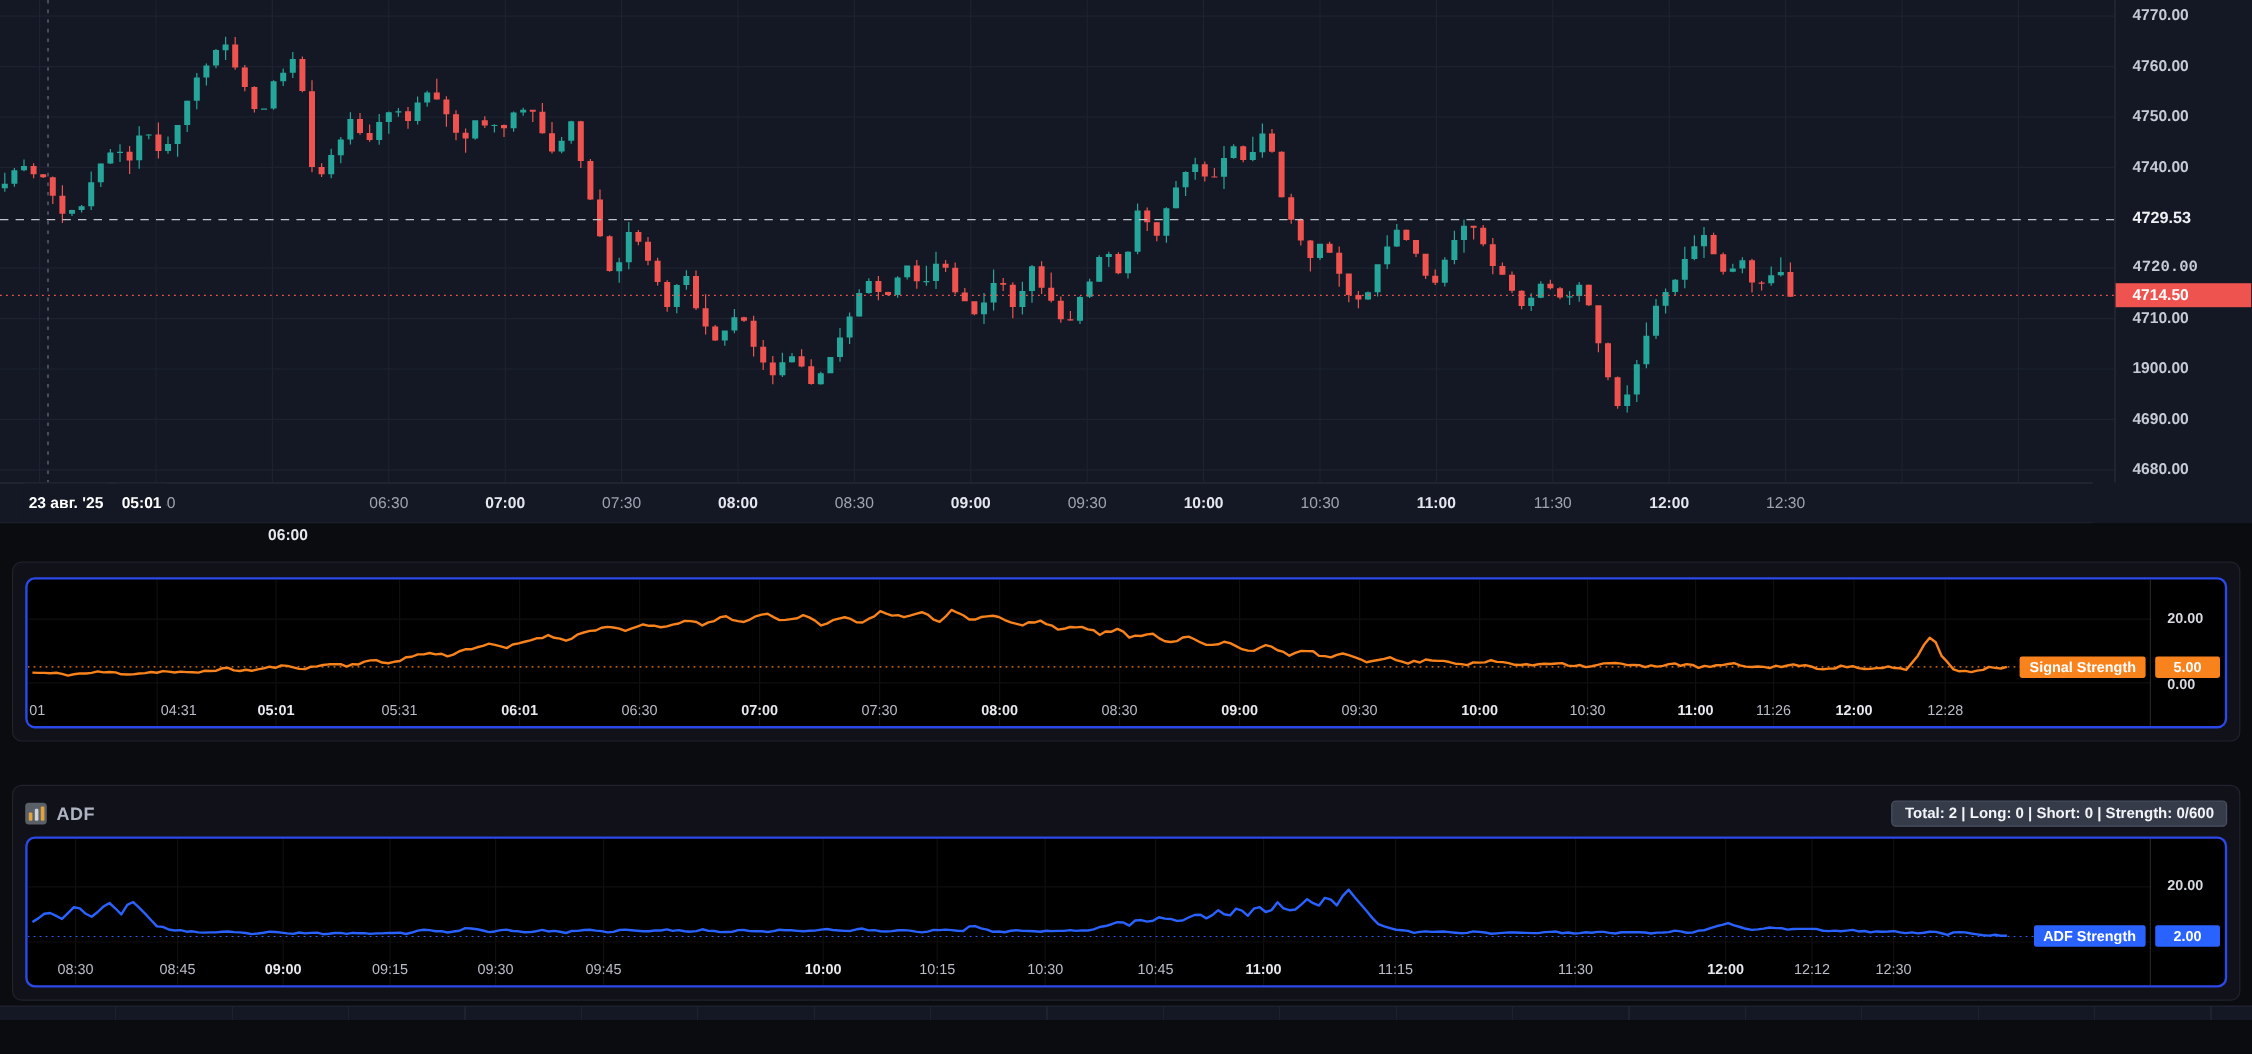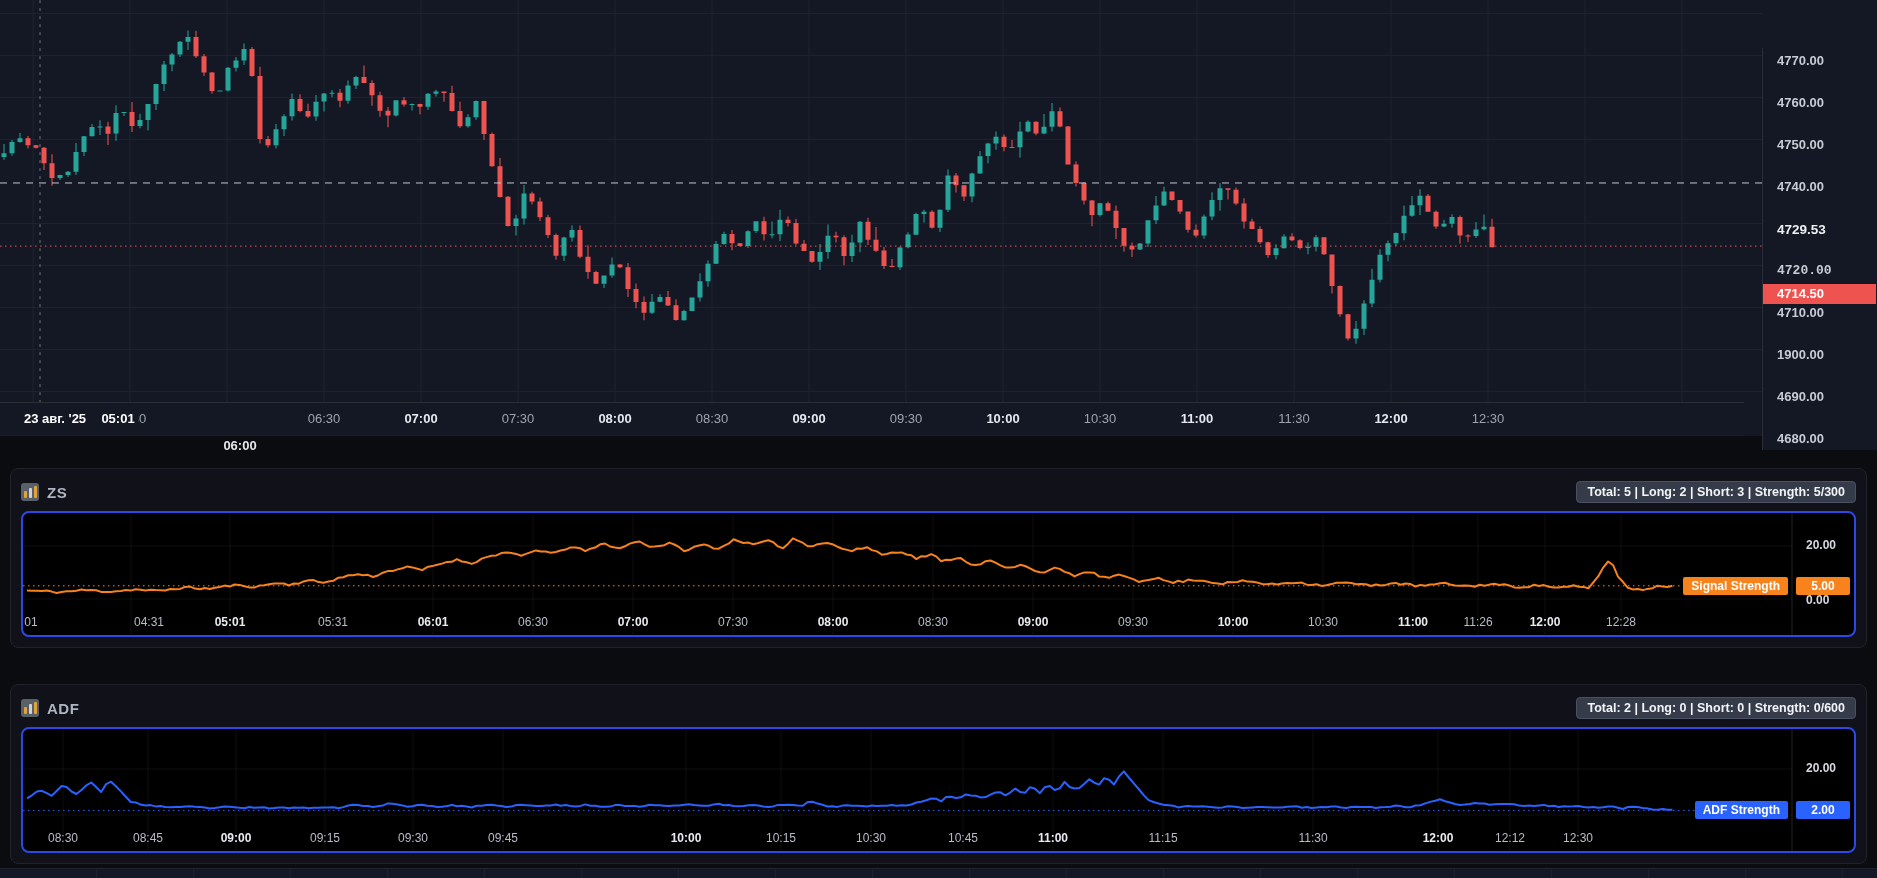--- a/index.html
+++ b/index.html
@@ -4,21 +4,21 @@
 <style>
   * { margin:0; padding:0; box-sizing:border-box; }
   html,body { width:1877px; height:878px; background:#0a0c10; overflow:hidden;
               font-family:"Liberation Sans", sans-serif; }
 
   
   #main-section { position:relative; width:1877px; height:436px; background:#141824; }
   #main-plot { position:absolute; left:0; top:0; width:1762px; height:402px; }
   #main-plot svg { display:block; }
   #price-axis { position:absolute; left:1762px; top:0; width:115px; height:402px;
-                border-left:1px solid #2a2e39; background:#141824;margin-top:48px; }
+                border-left:1px solid #2a2e39; background:#141824; }
   .price-label { position:absolute; left:14px; font-size:13px; font-weight:600; color:#c7cbd5; white-space:nowrap; }
   .price-label.special { color:#eef0f4; font-weight:700; font-size:13.5px; }
   .price-chip { position:absolute; left:0; right:1px; height:20px; line-height:20px;
                 padding-left:14px; font-size:13px; font-weight:700; color:#fff; }
   #time-axis { position:absolute; left:0; top:402px; width:1744px; height:34px;
                background:#141824; border-top:1px solid #2a2e39; border-bottom:1px solid #1b1f2b; }
   .tlabel { position:absolute; top:0; height:32px; line-height:32px; transform:translateX(-50%);
             font-size:13px; color:#9da3b0; white-space:nowrap; }
   .tlabel.hr { color:#e4e7ee; font-weight:700; }
   .tlabel.marker { color:#ffffff; font-weight:700; background:#141824; padding:0 4px; z-index:3; }
@@ -96,29 +96,20 @@
       <span class="tlabel hr" style="left: 1003px;">10:00</span>
       <span class="tlabel" style="left: 1100px;">10:30</span>
       <span class="tlabel hr" style="left: 1197px;">11:00</span>
       <span class="tlabel" style="left: 1294px;">11:30</span>
       <span class="tlabel hr" style="left: 1391px;">12:00</span>
       <span class="tlabel" style="left: 1488px;">12:30</span>
     </div>
 </div>
 
 <section class="panel" id="zs-panel">
-  <div class="panel-header">
-    <span class="chart-icon">
-        <i class="b1"></i>
-        <i class="b2"></i>
-        <i class="b3"></i>
-      </span>
-    <span class="panel-title">ZS</span>
-    <span class="stats-badge">Total: 5 | Long: 2 | Short: 3 | Strength: 5/300</span>
-  </div>
   <div class="chartbox" id="box-zs">
       <svg width="1831" height="122">
         <path d="M108,0V122M207,0V122M310,0V122M410,0V122M510,0V122M610,0V122M710,0V122M810,0V122M910,0V122M1010,0V122M1110,0V122M1210,0V122M1300,0V122M1390,0V122M1455,0V122M1522,0V122M1598,0V122M0,33.0H1769M0,86H1769" stroke="rgba(255,255,255,0.06)" stroke-width="1" fill="none"></path>
         <path d="M1769,0V122" stroke="rgba(255,255,255,0.14)" stroke-width="1" fill="none"></path>
         <path d="M0,72.8H1765" stroke="#f8821c" stroke-width="1" stroke-dasharray="1.5,3.5" fill="none"></path>
         <path d="M4.0,77.5L8.9,77.7L13.9,77.7L18.8,78.0L23.8,77.6L28.7,78.6L33.6,80.0L38.6,78.9L43.5,78.3L48.5,78.2L53.4,77.7L58.4,76.5L63.3,77.3L68.2,77.0L73.2,77.3L78.1,78.9L83.1,79.1L88.0,79.0L92.9,78.3L97.9,77.9L102.8,77.0L107.8,77.6L112.7,76.3L117.6,76.7L122.6,77.4L127.5,76.7L132.5,77.1L137.4,77.2L142.3,77.5L147.3,76.0L152.2,76.2L157.2,75.9L162.1,73.9L167.1,73.6L172.0,75.6L176.9,76.2L181.9,75.1L186.8,76.0L191.8,74.8L196.7,74.0L201.6,72.6L206.6,73.6L211.5,71.5L216.5,71.9L221.4,73.2L226.3,74.4L231.3,74.6L236.2,72.6L241.2,72.3L246.1,71.2L251.1,70.6L256.0,70.6L260.9,70.5L265.9,72.5L270.8,70.5L275.8,70.7L280.7,68.4L285.6,67.3L290.6,67.1L295.5,69.1L300.5,69.7L305.4,68.5L310.3,67.8L315.3,64.7L320.2,64.3L325.2,62.3L330.1,62.3L335.0,61.2L340.0,62.3L344.9,61.8L349.9,64.0L354.8,62.5L359.8,59.7L364.7,58.1L369.6,58.1L374.6,56.4L379.5,55.2L384.5,53.4L389.4,54.4L394.3,55.7L399.3,57.1L404.2,54.1L409.2,53.1L414.1,51.8L419.0,50.6L424.0,48.9L428.9,48.8L433.9,46.2L438.8,48.5L443.7,49.2L448.7,50.9L453.6,49.1L458.6,45.6L463.5,44.1L468.5,42.7L473.4,42.4L478.3,40.1L483.3,39.4L488.2,39.9L493.2,40.9L498.1,42.8L503.0,40.9L508.0,39.1L512.9,37.4L517.9,38.5L522.8,38.5L527.7,39.7L532.7,39.0L537.6,37.5L542.6,36.6L547.5,34.4L552.5,34.6L557.4,35.3L562.3,38.2L567.3,35.7L572.2,34.6L577.2,31.3L582.1,30.5L587.0,33.5L592.0,34.6L596.9,35.3L601.9,33.3L606.8,30.6L611.7,29.2L616.7,28.5L621.6,31.3L626.6,33.8L631.5,33.6L636.4,32.9L641.4,32.2L646.3,29.6L651.3,31.5L656.2,34.2L661.2,38.2L666.1,36.7L671.0,33.8L676.0,32.5L680.9,31.4L685.9,32.8L690.8,35.6L695.7,35.7L700.7,32.8L705.6,30.7L710.6,26.3L715.5,28.3L720.4,30.0L725.4,29.6L730.3,31.3L735.3,30.0L740.2,28.5L745.2,27.2L750.1,29.1L755.0,33.4L760.0,35.2L764.9,30.9L769.9,25.3L774.8,27.6L779.7,29.7L784.7,33.3L789.6,33.3L794.6,31.2L799.5,30.6L804.4,30.1L809.4,31.2L814.3,33.7L819.3,35.7L824.2,36.9L829.1,38.2L834.1,35.5L839.0,35.8L844.0,34.2L848.9,37.1L853.9,38.4L858.8,41.7L863.7,41.0L868.7,39.5L873.6,39.8L878.6,39.4L883.5,41.5L888.4,42.2L893.4,46.1L898.3,43.2L903.3,43.4L908.2,41.1L913.1,43.4L918.1,48.3L923.0,46.7L928.0,47.0L932.9,45.6L937.8,45.1L942.8,48.8L947.7,51.4L952.7,52.0L957.6,51.3L962.6,48.2L967.5,47.5L972.4,49.7L977.4,52.4L982.3,54.4L987.3,54.4L992.2,53.9L997.1,51.8L1002.1,53.0L1007.0,55.4L1012.0,58.0L1016.9,59.2L1021.8,59.4L1026.8,56.8L1031.7,54.6L1036.7,55.9L1041.6,58.9L1046.6,60.3L1051.5,63.4L1056.4,61.1L1061.4,59.4L1066.3,59.6L1071.3,59.7L1076.2,63.6L1081.1,63.8L1086.1,64.8L1091.0,62.7L1096.0,61.6L1100.9,63.0L1105.8,64.6L1110.8,66.4L1115.7,68.9L1120.7,67.8L1125.6,67.0L1130.5,66.1L1135.5,64.7L1140.4,67.1L1145.4,68.4L1150.3,70.0L1155.3,67.7L1160.2,69.1L1165.1,66.6L1170.1,67.4L1175.0,67.7L1180.0,67.7L1184.9,68.7L1189.8,70.1L1194.8,70.4L1199.7,71.3L1204.7,69.0L1209.6,69.2L1214.5,69.0L1219.5,67.2L1224.4,68.6L1229.4,68.8L1234.3,69.6L1239.3,71.0L1244.2,71.2L1249.1,70.5L1254.1,71.5L1259.0,70.5L1264.0,70.1L1268.9,70.3L1273.8,69.9L1278.8,69.6L1283.7,71.7L1288.7,72.1L1293.6,71.2L1298.5,72.9L1303.5,72.2L1308.4,71.1L1313.4,69.8L1318.3,69.7L1323.2,69.5L1328.2,70.0L1333.1,71.3L1338.1,71.1L1343.0,71.3L1348.0,73.0L1352.9,71.5L1357.8,72.5L1362.8,71.9L1367.7,70.4L1372.7,69.9L1377.6,71.8L1382.5,70.5L1387.5,71.1L1392.4,73.5L1397.4,71.9L1402.3,72.7L1407.2,71.4L1412.2,71.3L1417.1,70.3L1422.1,69.7L1427.0,71.5L1431.9,72.5L1436.9,72.8L1441.8,72.4L1446.8,72.7L1451.7,73.8L1456.7,71.8L1461.6,72.8L1466.5,71.6L1471.5,70.7L1476.4,72.0L1481.4,71.3L1486.3,72.4L1491.2,74.4L1496.2,74.7L1501.1,74.2L1506.1,74.2L1511.0,71.7L1515.9,73.0L1520.9,72.1L1525.8,73.8L1530.8,74.5L1535.7,74.4L1540.7,73.8L1545.6,73.7L1550.5,72.3L1555.5,73.7L1560.4,73.9L1565.4,75.3L1570.3,69.4L1575.2,63.4L1580.2,54.6L1585.1,48.5L1590.1,52.2L1595.0,63.6L1599.9,68.8L1604.9,74.8L1609.8,76.4L1614.8,76.1L1619.7,77.1L1624.6,75.9L1629.6,75.2L1634.5,72.7L1639.5,73.6L1644.4,74.1L1649.4,72.7" stroke="#f8821c" stroke-width="2" fill="none" stroke-linejoin="round"></path>
       </svg>
       <div class="tick" style="left: 8px; top: 102px;">01</div>
       <div class="tick" style="left: 126px; top: 102px;">04:31</div>
       <div class="tick hr" style="left: 207px; top: 102px;">05:01</div>

